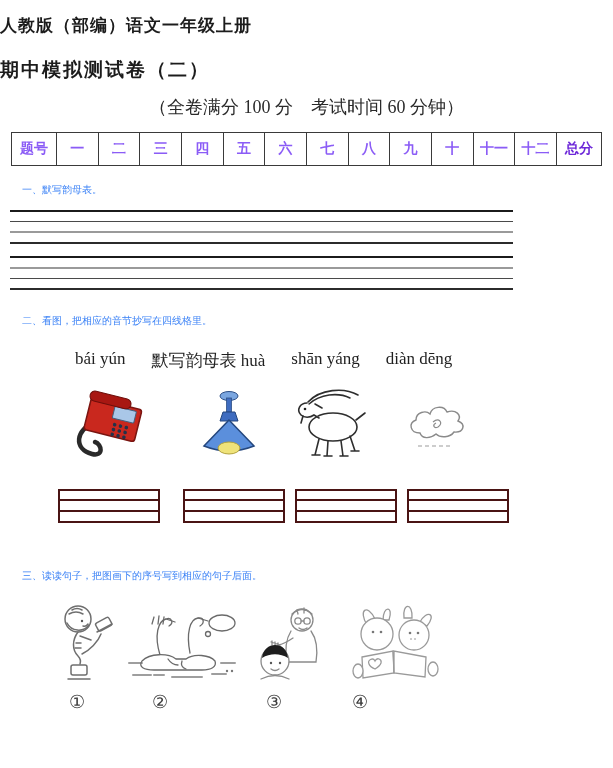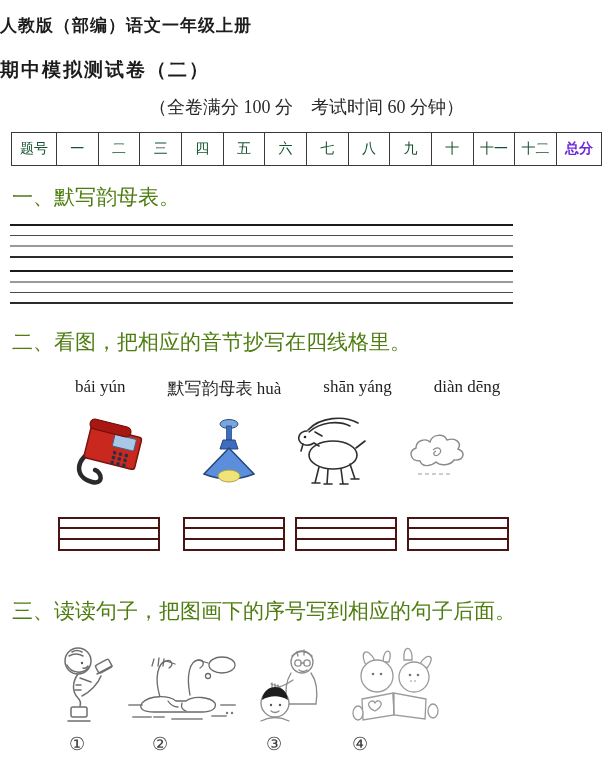--- a/index.html
+++ b/index.html
@@ -6,37 +6,37 @@
   body{
     width:613px;height:768px;background:#ffffff;color:#1c1c1c;
     font-family:"Liberation Serif","DejaVu Serif",serif;
     position:relative;overflow:hidden;
   }
   .title{ text-align:left;padding-top:14px;font-size:17px;font-weight:bold;letter-spacing:1px;}
   .subtitle{text-align:left;margin-top:20px;font-size:19px;font-weight:bold;letter-spacing:2px;}
   .note{text-align:center;margin-top:12px;font-size:18px;color:#2a2a2a;}
 
   table.score{border-collapse:collapse;margin:13px auto 0;width:591px;table-layout:fixed;}
-  table.score td{border:1px solid #3a3a3a;height:32px;text-align:center;font-size:14px;padding:0;color:#14532d;}
+  table.score td{border:1px solid #3a3a3a;height:32px;text-align:center;font-size:14px;padding:0;color:#8b5cf6;font-weight:bold;}
   table.score td.total{font-weight:bold;color:#6d28d9;}
 
-  .sec-heading{margin:0 0 0 12px;font-size:21px;color:#4d7c0f;}
+  .sec-heading{margin:0 0 0 22px;font-size:10px;color:#3b82f6;}
   .h1{margin-top:17px;}
   .h2{margin-top:24px;}
   .h3{margin-top:46px;}
 
   .yunmu-lines{margin:13px 0 0 10px;width:503px;}
   .line-group{margin-bottom:12px;}
   .wline{height:0;}
   .wl1{border-top:2px solid #1b1b1b;margin-bottom:9px;}
   .wl2{border-top:1px solid #4a4a4a;margin-bottom:9px;}
   .wl3{border-top:2px solid #9a9a9a;margin-bottom:9px;}
   .wl4{border-top:2px solid #2b2b2b;}
 
-  .pinyin-row{margin:21px 0 0 75px;font-size:17px;display:flex;gap:42px;color:#1f1f1f;}
+  .pinyin-row{margin:21px 0 0 75px;font-size:17px;display:flex;gap:26px;color:#1f1f1f;}
 
   .images-row2{position:relative;height:84px;margin-top:13px;}
   .img-phone{position:absolute;left:70px;top:2px;}
   .img-lamp{position:absolute;left:198px;top:4px;}
   .img-goat{position:absolute;left:290px;top:0;}
   .img-cloud{position:absolute;left:406px;top:16px;}
 
   .gridboxes{position:relative;height:34px;margin-top:20px;}
   .gbox{position:absolute;top:0;width:102px;height:34px;border:2px solid #4a1414;box-sizing:border-box;background:#fff;}
   .gbox::before,.gbox::after{content:"";position:absolute;left:0;right:0;border-top:2px solid #4a1414;}

